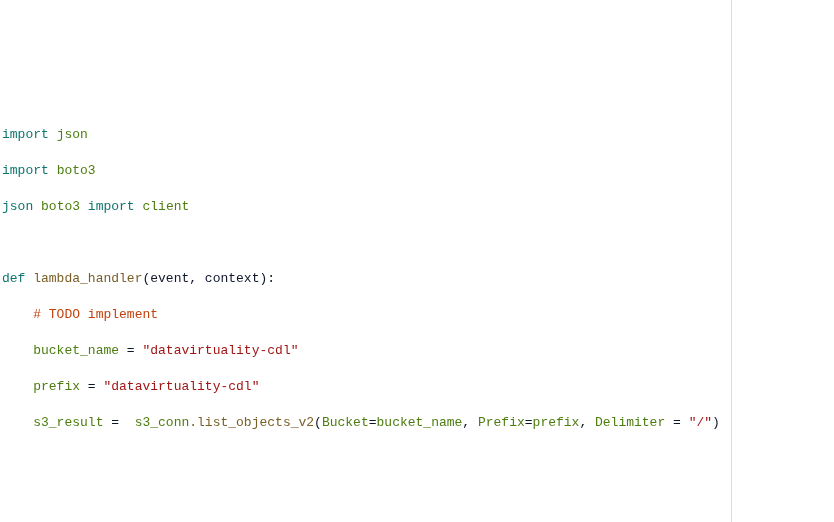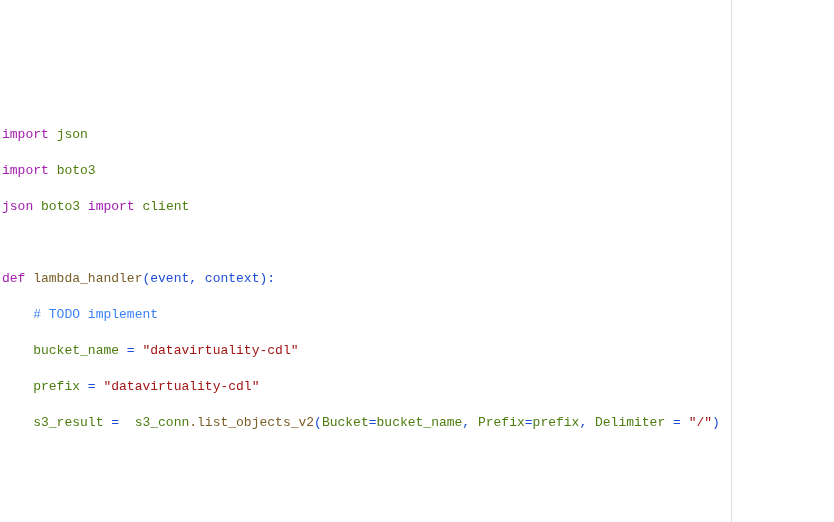--- a/index.html
+++ b/index.html
@@ -23,27 +23,27 @@
     width: 1px;
     height: 100%;
     background: #dcdcdc;
     z-index: 1;
   }
   .code {
     position: relative;
     z-index: 2;
   }
   .line { display: block; height: 18px; }
-  .kw { color: #a21caf; }
+  .kw { color: #0f766e; }
   .str { color: #a31515; }
-  .com { color: #3b82f6; }
+  .com { color: #c2410c; }
   .fnname { color: #795e26; text-align: right; }
   .func { color: #795e26; }
   .var { color: #4d7c0f; }
-  .text { color: #1d4ed8; margin-top: 17px; }
+  .text { color: #0f172a; margin-top: 17px; }
 </style>
 </head>
 <body>
 
 
 
 <div class="ruler"></div>
 
 <div class="code">
 <span class="line"><span class="kw">import</span> <span class="var">json</span></span>

